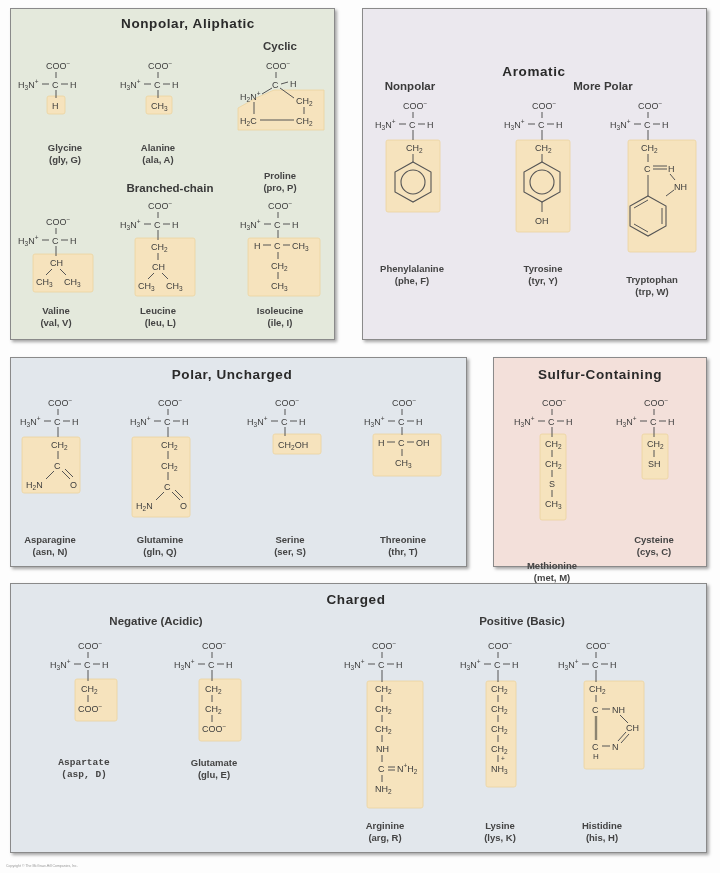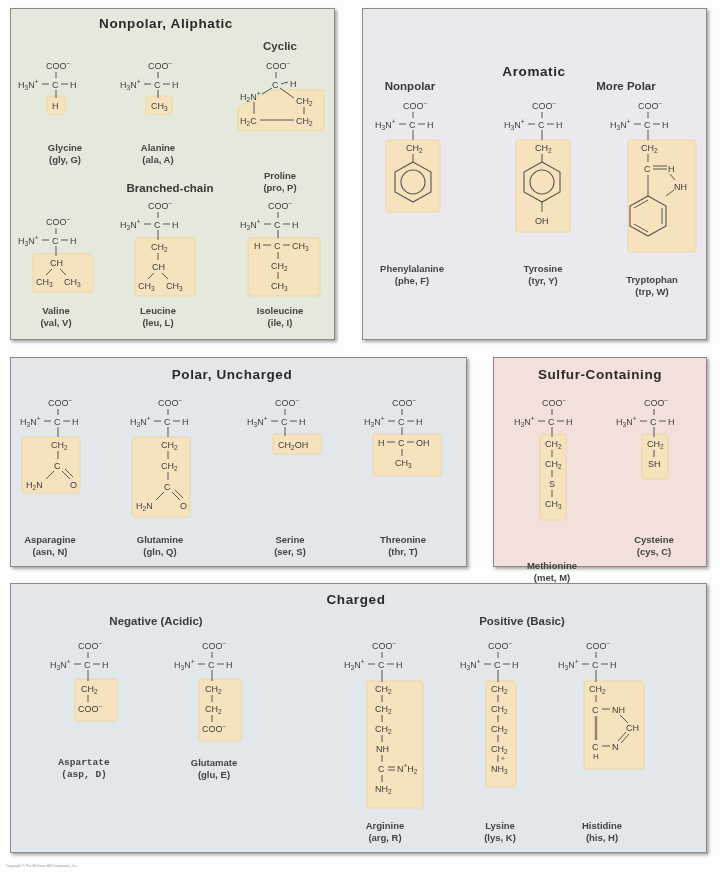--- a/index.html
+++ b/index.html
@@ -22,21 +22,21 @@
   .bondthick{stroke:#8c8470;stroke-width:2.4;fill:none;}
   .ring{stroke:#555;stroke-width:1.1;fill:none;}
   .label{position:absolute;text-align:center;font-size:9.5px;font-weight:bold;color:#444;line-height:12px;transform:translateX(-50%);white-space:nowrap;}
   .label .abbr{font-weight:normal;color:#444;display:block;font-weight:bold;}
   .copyright{position:absolute;left:6px;top:864px;font-size:3.5px;color:#999;white-space:nowrap;}
 </style>
 </head>
 <body>
 
 <div class="panel p-nonpolar"></div>
-<div class="ptitle" style="left:166px;top:16px;">Nonpolar, Aliphatic</div>
+<div class="ptitle" style="left:188px;top:16px;">Nonpolar, Aliphatic</div>
 <div class="subtitle" style="left:280px;top:40px;">Cyclic</div>
 <div class="subtitle" style="left:170px;top:182px;">Branched-chain</div>
 
 <div class="aa" style="left:16px;top:60px;">
 <svg width="80" height="60">
   <rect class="hl" x="31" y="36" width="18" height="18" rx="2"></rect>
   <text x="30" y="9">COO<tspan class="sub" dy="-3">−</tspan></text>
   <line class="bond" x1="40" y1="12" x2="40" y2="18"></line>
   <text x="2" y="28">H<tspan class="sub" dy="2">3</tspan><tspan dy="-2">N</tspan><tspan class="sub" dy="-4">+</tspan></text>
   <line class="bond" x1="26" y1="24" x2="33" y2="24"></line>
@@ -119,21 +119,21 @@
   <line class="bond" x1="40" y1="30" x2="40" y2="40"></line>
   <text x="33" y="50">CH<tspan class="sub" dy="2">2</tspan></text>
   <line class="bond" x1="40" y1="53" x2="40" y2="60"></line>
   <text x="34" y="70">CH</text>
   <line class="bond" x1="36" y1="73" x2="30" y2="79"></line>
   <line class="bond" x1="44" y1="73" x2="50" y2="79"></line>
   <text x="20" y="89">CH<tspan class="sub" dy="2">3</tspan></text>
   <text x="48" y="89">CH<tspan class="sub" dy="2">3</tspan></text>
 </svg>
 </div>
-<div class="label" style="left:158px;top:305px;"><span>Leucine</span><span class="abbr">(leu, L)</span></div>
+<div class="label" style="left:158px;top:305px;text-align:right;"><span>Leucine</span><span class="abbr">(leu, L)</span></div>
 
 <div class="aa" style="left:238px;top:200px;">
 <svg width="90" height="100">
   <rect class="hl" x="10" y="38" width="72" height="58" rx="2"></rect>
   <text x="30" y="9">COO<tspan class="sub" dy="-3">−</tspan></text>
   <line class="bond" x1="40" y1="12" x2="40" y2="18"></line>
   <text x="2" y="28">H<tspan class="sub" dy="2">3</tspan><tspan dy="-2">N</tspan><tspan class="sub" dy="-4">+</tspan></text>
   <line class="bond" x1="26" y1="24" x2="33" y2="24"></line>
   <text x="36" y="28">C</text>
   <line class="bond" x1="45" y1="24" x2="52" y2="24"></line>
@@ -148,21 +148,21 @@
   <text x="33" y="69">CH<tspan class="sub" dy="2">2</tspan></text>
   <line class="bond" x1="40" y1="72" x2="40" y2="79"></line>
   <text x="33" y="89">CH<tspan class="sub" dy="2">3</tspan></text>
 </svg>
 </div>
 <div class="label" style="left:280px;top:305px;"><span>Isoleucine</span><span class="abbr">(ile, I)</span></div>
 
 <div class="panel p-aromatic"></div>
 <div class="ptitle" style="left:534px;top:57px;margin-top:7px;">Aromatic</div>
 <div class="subtitle" style="left:410px;top:80px;">Nonpolar</div>
-<div class="subtitle" style="left:603px;top:80px;margin-left:23px;">More Polar</div>
+<div class="subtitle" style="left:603px;top:80px;">More Polar</div>
 
 <div class="aa" style="left:373px;top:100px;">
 <svg width="80" height="120">
   <rect class="hl" x="13" y="40" width="54" height="72" rx="2"></rect>
   <text x="30" y="9">COO<tspan class="sub" dy="-3">−</tspan></text>
   <line class="bond" x1="40" y1="12" x2="40" y2="18"></line>
   <text x="2" y="28">H<tspan class="sub" dy="2">3</tspan><tspan dy="-2">N</tspan><tspan class="sub" dy="-4">+</tspan></text>
   <line class="bond" x1="26" y1="24" x2="33" y2="24"></line>
   <text x="36" y="28">C</text>
   <line class="bond" x1="45" y1="24" x2="52" y2="24"></line>

